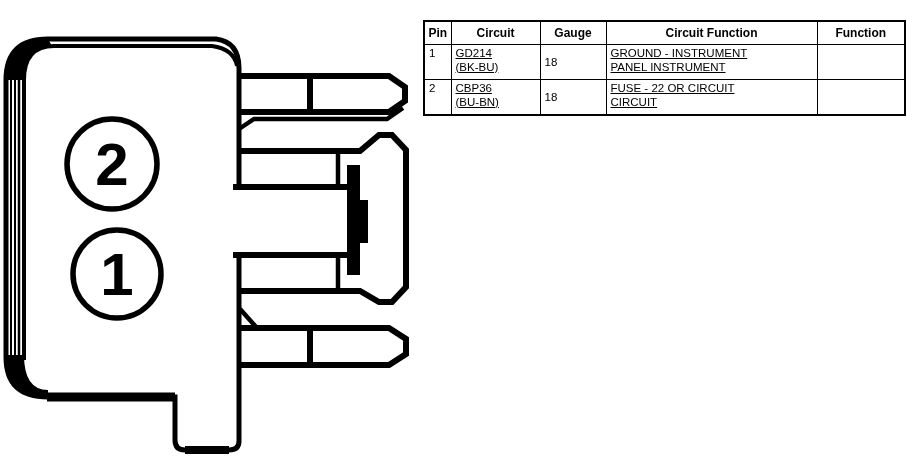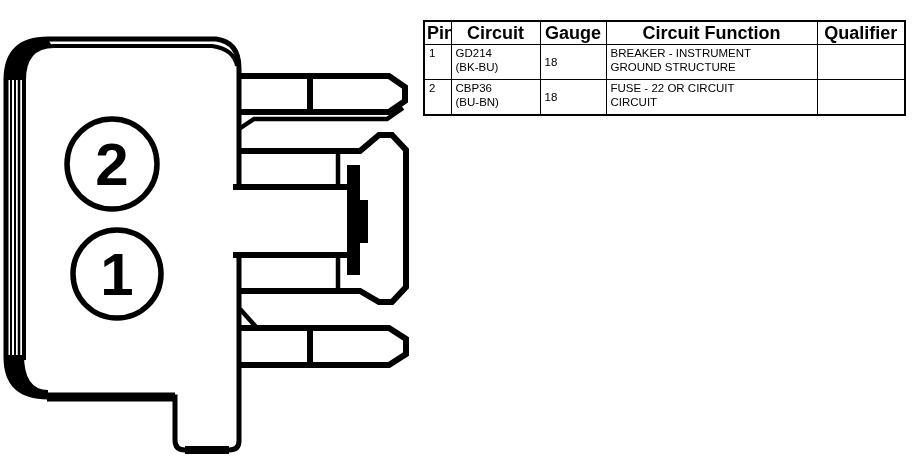--- a/index.html
+++ b/index.html
@@ -30,42 +30,42 @@
     background: #ffffff;
     color: #000000;
   }
   .pin-table, .pin-table th, .pin-table td {
     border: 1.5px solid #000000;
   }
   .pin-table {
     border-width: 2.5px;
   }
   .pin-table th {
-    font-size: 18px;
+    font-size: 12px;
     font-weight: bold;
     text-align: center;
     padding: 1px 2px;
     height: 20px;
     line-height: 20px;
     white-space: nowrap;
     overflow: hidden;
   }
   .pin-table td {
     font-size: 11.5px;
     line-height: 13.5px;
     vertical-align: top;
     padding: 2px 2px 1px 4px;
     height: 31px;
     overflow: hidden;
     white-space: nowrap;
   }
   .pin-table td.gauge-cell {
     vertical-align: middle;
   }
-  .cell-line { display: block; }
+  .cell-line { display: block; text-decoration: underline; }
 </style>
 </head>
 <body>
 
 <div class="stage">
 
   <svg class="drawing" width="922" height="467" viewBox="0 0 922 467" xmlns="http://www.w3.org/2000/svg">
     <g stroke="#000000" fill="none" stroke-linecap="butt" stroke-linejoin="miter">
 
       <path stroke-width="5" d="M 216,39 H 48 Q 6,39 6,80 V 357 Q 6,397 48,397 H 175 V 440 Q 175,450 185,450 H 229 Q 239,450 239,441 V 68 Q 239,42 216,39 Z"></path>
@@ -114,34 +114,34 @@
       <col style="width:66px">
       <col style="width:211px">
       <col style="width:88px">
     </colgroup>
     <thead>
       <tr>
         <th>Pin</th>
         <th>Circuit</th>
         <th>Gauge</th>
         <th>Circuit Function</th>
-        <th>Qualifier</th>
+        <th>Function</th>
       </tr>
     </thead>
     <tbody>
       <tr>
         <td>1</td>
         <td>
           <span class="cell-line">GD214</span>
           <span class="cell-line">(BK-BU)</span>
         </td>
         <td class="gauge-cell">18</td>
         <td>
-          <span class="cell-line">BREAKER - INSTRUMENT</span>
-          <span class="cell-line">GROUND STRUCTURE</span>
+          <span class="cell-line">GROUND - INSTRUMENT</span>
+          <span class="cell-line">PANEL INSTRUMENT</span>
         </td>
         <td></td>
       </tr>
       <tr>
         <td>2</td>
         <td>
           <span class="cell-line">CBP36</span>
           <span class="cell-line">(BU-BN)</span>
         </td>
         <td class="gauge-cell">18</td>

